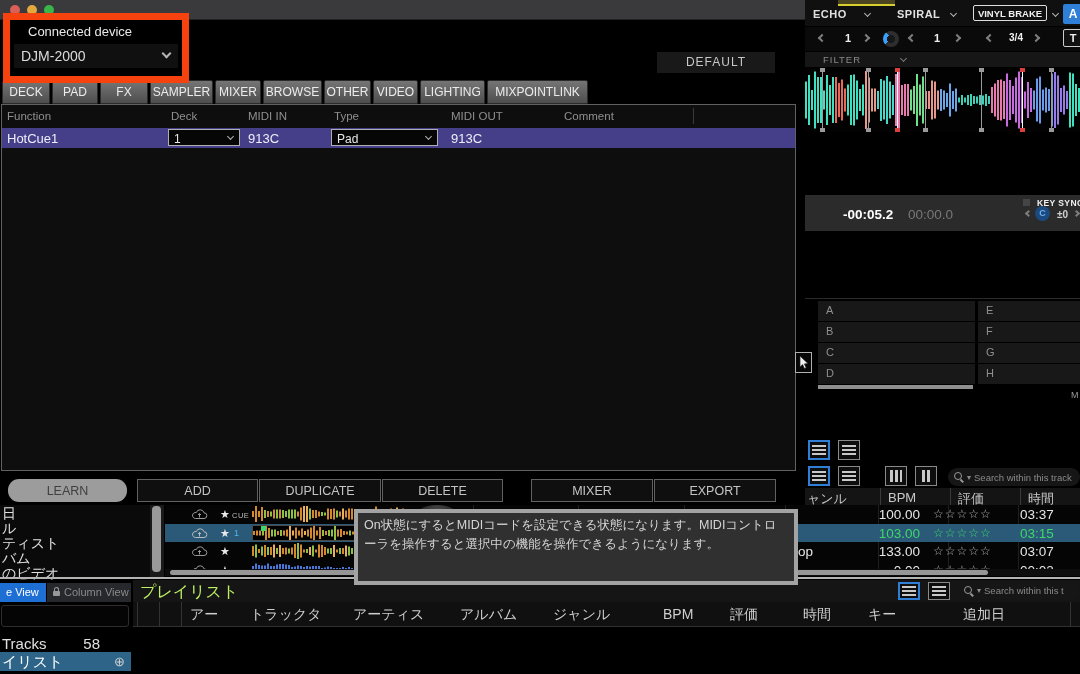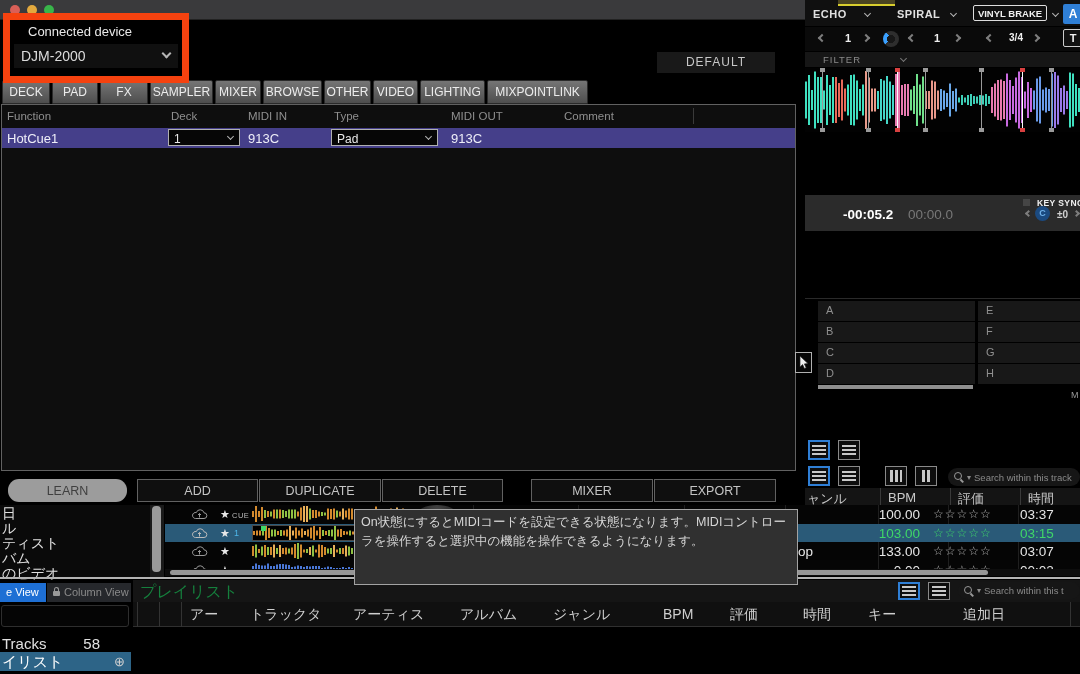--- a/index.html
+++ b/index.html
@@ -24,21 +24,21 @@
   .tabbar { position:absolute; left:2px; top:80px; height:24px; display:flex; gap:2px; }
   .tab { height:24px; background:linear-gradient(#757575,#4e4e4e); color:#ececec; font-size:12px; text-align:center; line-height:23px; border:1px solid #2a2a2a; border-radius:2px 2px 0 0; white-space:nowrap; overflow:hidden; }
 
   .mtable { position:absolute; left:1px; top:104px; width:795px; height:367px; background:#0e0e0e; border:1px solid #616161; }
   .mth { position:absolute; top:5px; font-size:11.5px; color:#8f8f8f; }
   .sel-row { position:absolute; left:0; top:23px; width:100%; height:20px; background:#453f8a; }
   .cell { position:absolute; top:3px; font-size:13px; color:#eeeef8; }
   .mini-select { position:absolute; top:1px; height:17px; background:#060606; border:1px solid #b0b0b0; }
   .mini-select .val { position:absolute; left:5px; top:2px; font-size:12px; color:#e8e8e8; }
 
-  .infobox { position:absolute; left:352px; top:404px; width:444px; height:76px; background:#303030; border:1px solid #a3a3a3; color:#d5d5d5; font-size:12.5px; line-height:1.5; padding:3px 6px; }
+  .infobox { position:absolute; left:352px; top:404px; width:444px; height:76px; background:#303030; border:4px solid #a3a3a3; color:#d5d5d5; font-size:12.5px; line-height:1.5; padding:3px 6px; }
 
   .btnrow button { position:absolute; top:479px; height:23px; font-family:inherit; font-size:12.5px; color:#c4c4c4; background:#0f0f0f; border:1px solid #616161; }
   .btn-learn { border-radius:11px !important; background:#9c9c9c !important; color:#3f3f3f !important; border:none !important; }
 
   
   .chevd { display:inline-block; width:7px; height:7px; border-right:2px solid #b5b5b5; border-bottom:2px solid #b5b5b5; transform:rotate(45deg); }
   .chevd.sm { width:5px; height:5px; border-width:1.5px; }
   .chl { display:inline-block; width:6px; height:6px; border-left:2px solid #7d7d7d; border-bottom:2px solid #7d7d7d; transform:rotate(45deg); }
   .chr { display:inline-block; width:6px; height:6px; border-top:2px solid #7d7d7d; border-right:2px solid #7d7d7d; transform:rotate(45deg); }
 
@@ -108,21 +108,21 @@
   .btab { position:absolute; top:3px; height:19px; font-size:11px; line-height:19px; padding:0 6px; white-space:nowrap; overflow:hidden; }
   .btab.blue { left:0; width:46px; background:#1e6fd4; color:#fff; }
   .btab.dark { left:47px; width:84px; background:#26282c; color:#8a8a8a; display:flex; align-items:center; gap:4px; }
   .lock { position:relative; width:7px; height:5px; background:#999; border-radius:1px; flex:0 0 auto; margin-top:2px; }
   .lock::before { content:''; position:absolute; top:-4px; left:1px; width:3px; height:4px; border:1.5px solid #999; border-bottom:none; border-radius:3px 3px 0 0; }
   .sb-search { position:absolute; left:1px; top:25px; width:128px; height:22px; background:#050505; border:1px solid #2e2e2e; border-radius:3px; }
   .tracksrow { position:absolute; left:0; top:55px; width:131px; height:17px; }
   .plrow { position:absolute; left:0; top:72px; width:131px; height:19px; background:#2d6487; }
   .plpanel-hdr { position:absolute; left:133px; top:0; width:947px; height:22px; background:#151515; }
   .plpanel-cols { position:absolute; left:133px; top:22px; width:947px; height:25px; background:#101010; border-bottom:1px solid #303030; }
-  .pl-title { position:absolute; left:7px; top:2px; font-size:16px; color:#15803d; }
+  .pl-title { position:absolute; left:7px; top:2px; font-size:16px; color:#bef264; }
   .colh { position:absolute; top:4px; font-size:14px; color:#cfcfcf; white-space:nowrap; }
   .bdiv { position:absolute; top:0; width:1px; height:25px; background:#333; }
 
   
   .cursorbox { position:absolute; left:795px; top:352px; width:17px; height:21px; border:1px solid #b0b0b0; background:#060606; z-index:40; }
 
   
   .wmark { position:absolute; top:2px; bottom:2px; width:1px; }
   .wmark i { position:absolute; left:-2px; width:5px; height:5px; }
 </style>

